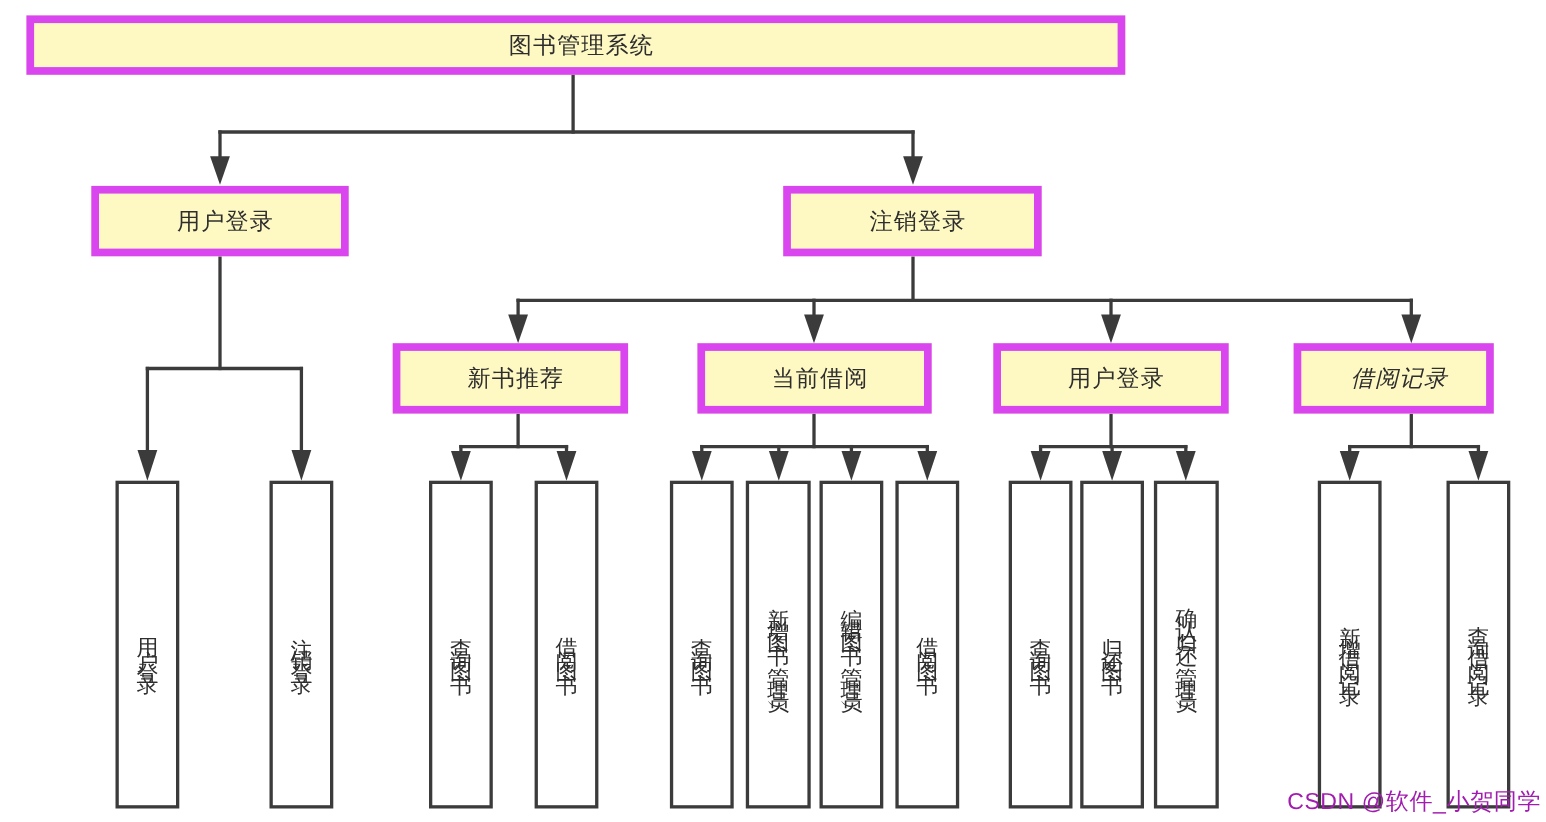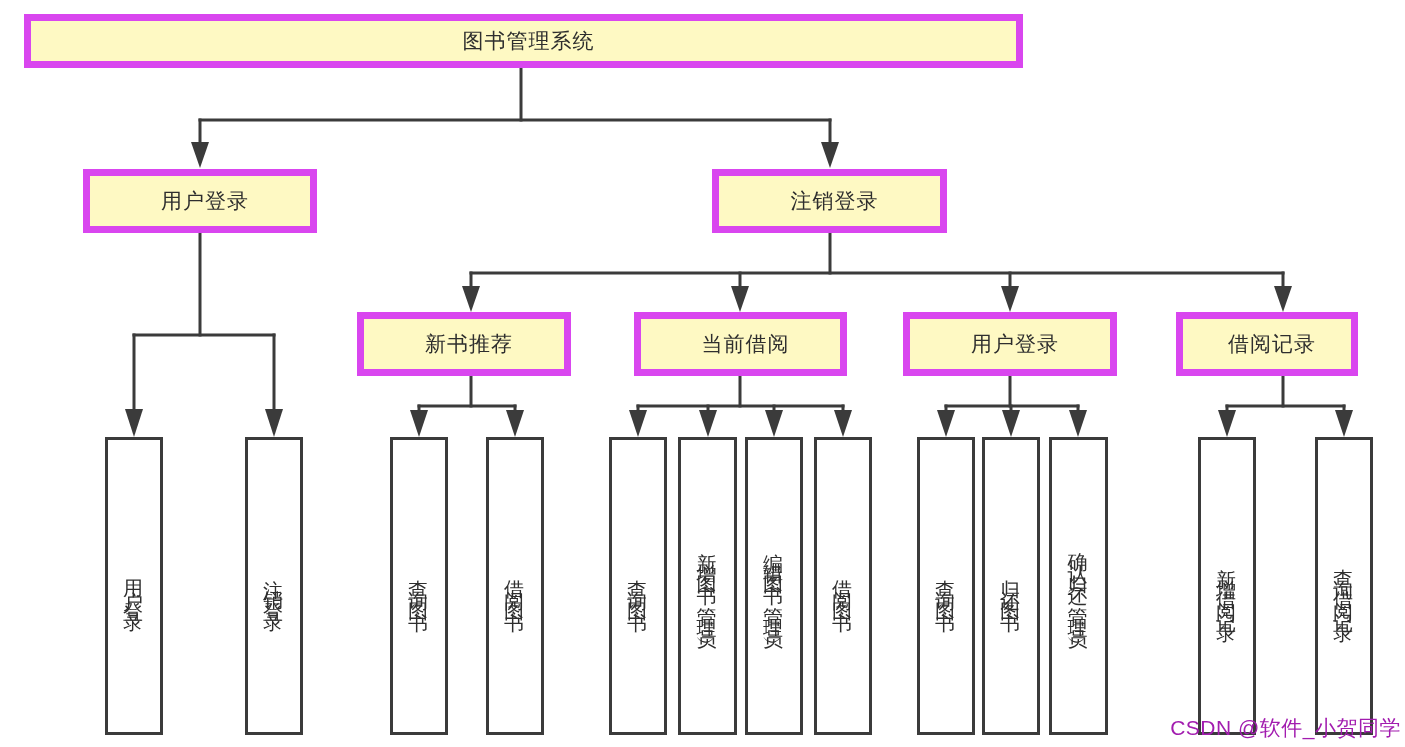--- a/index.html
+++ b/index.html
@@ -53,21 +53,21 @@
   
   .n-root { left: 24px; top: 14px; width: 999px; height: 54px; }
   
   .n-login { left: 83px;  top: 169px; width: 234px; height: 64px; }
   .n-mgmt  { left: 712px; top: 169px; width: 235px; height: 64px; }
   
   .n-l3 { top: 312px; height: 64px; }
   .n-newbook { left: 357px;  width: 214px; }
   .n-borrow  { left: 634px;  width: 213px; }
   .n-current { left: 903px;  width: 214px; }
-  .n-records { left: 1176px; width: 182px; }
+  .n-records { left: 1176px; width: 182px; font-style: italic; }
   
   .lf-a1 { left: 105px; }
   .lf-a2 { left: 245px; }
   .lf-b1a { left: 390px; }
   .lf-b1b { left: 486px; }
   .lf-b2a { left: 609px; }
   .lf-b2b { left: 678px; width: 59px; }
   .lf-b2c { left: 745px; }
   .lf-b2d { left: 814px; }
   .lf-b3a { left: 917px; }

